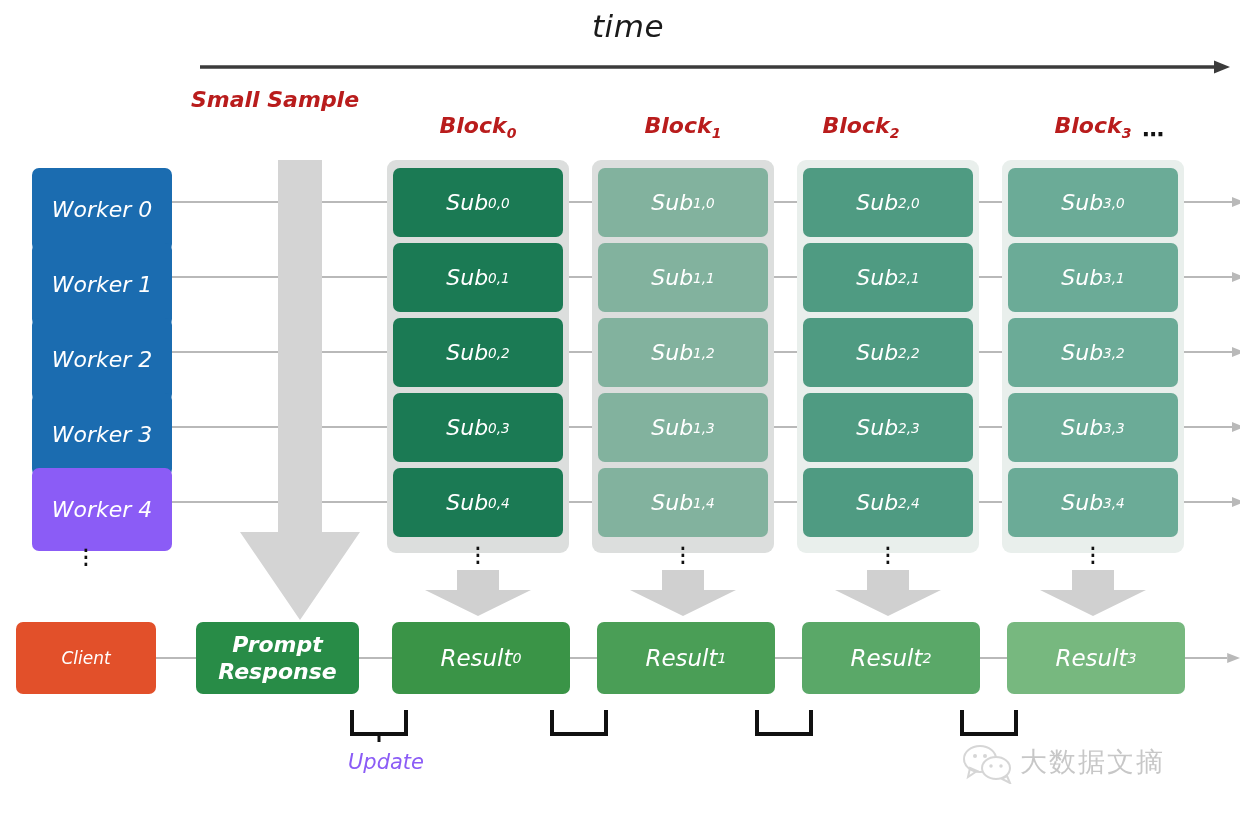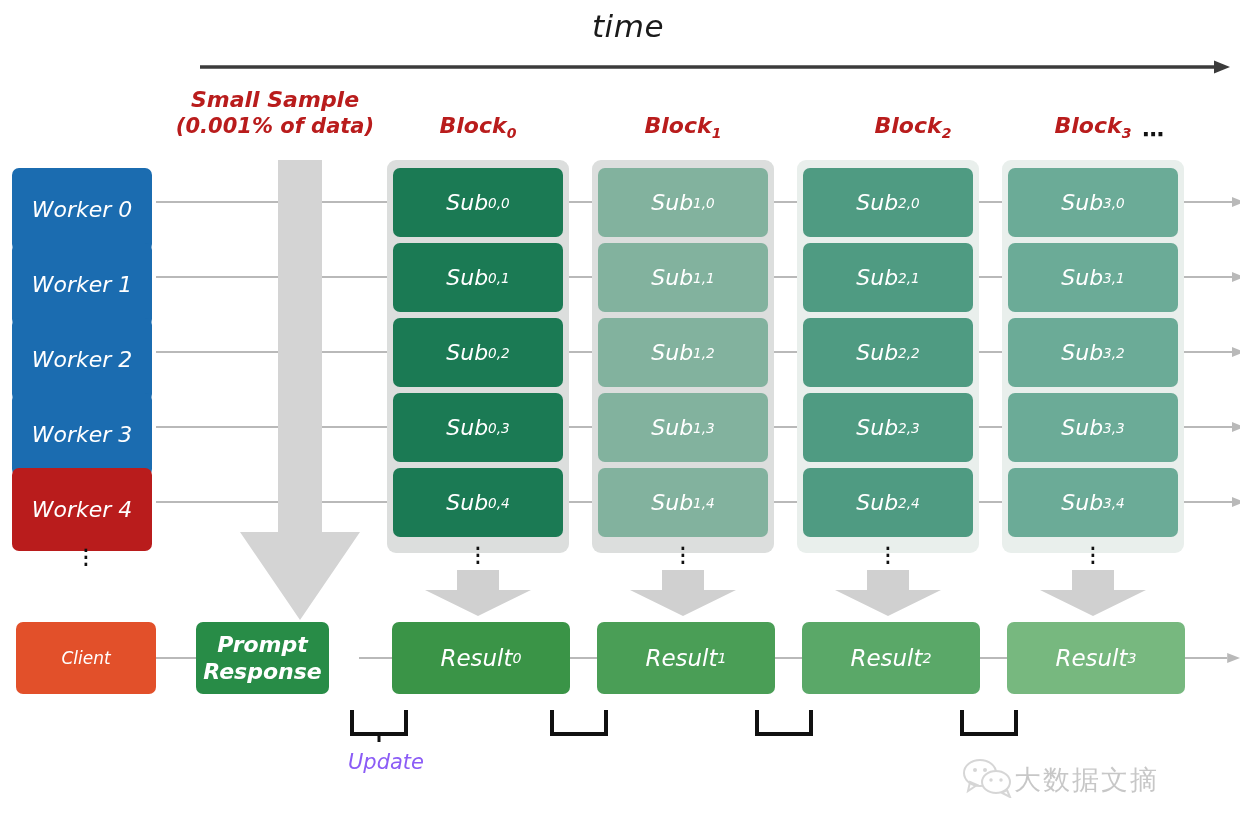--- a/index.html
+++ b/index.html
@@ -28,28 +28,28 @@
   #sample-title .l2{font-size:21px;}
 
   
   .box{
     border-radius:7px;display:flex;align-items:center;justify-content:center;
     color:#ffffff;font-style:italic;text-align:center;box-sizing:border-box;
   }
   .box .sub{font-size:.62em;vertical-align:sub;font-style:italic;}
 
   .worker-box{
-    left:12px;width:140px;height:83px;background:#1b6cb0;
+    left:32px;width:140px;height:83px;background:#1b6cb0;
     font-size:22px;
   }
   .client-box{
     left:16px;top:622px;width:140px;height:72px;background:#e2502a;font-size:17px;
   }
   .prompt-box{
-    left:196px;top:622px;width:133px;height:72px;background:#288c47;
+    left:196px;top:622px;width:163px;height:72px;background:#288c47;
     font-size:22px;line-height:27px;flex-direction:column;font-weight:bold;
   }
 
   
   .block-col{top:160px;width:182px;height:393px;border-radius:9px;background:#dcdedd;}
   .block-col.pale{background:#e9efec;}
   .sub-box{
     position:absolute;left:6px;width:170px;height:69px;font-size:22px;
   }
 
@@ -70,21 +70,21 @@
   #big-arrow{left:240px;top:160px;width:120px;height:460px;}
   .small-arrow{top:570px;width:106px;height:46px;}
   #latency-label{
     left:306px;top:748px;width:160px;text-align:center;
     font-size:21px;font-style:italic;color:#8b5cf6;line-height:28px;
   }
 
   
   #watermark{
     left:962px;top:744px;width:250px;height:54px;
-    display:flex;align-items:flex-end;gap:0;opacity:.55;
+    display:flex;align-items:flex-start;gap:6px;opacity:.55;
   }
   #watermark .wm-text{
     font-size:27px;color:#9a9a9a;letter-spacing:2px;
     font-family:"DejaVu Sans","Liberation Sans",sans-serif;
   }
   .ellipsis-h{
     font-size:22px;color:#111;font-weight:bold;letter-spacing:2px;
   }
 </style>
 </head>
@@ -92,30 +92,29 @@
 
 <div class="abs col-title" id="time-label" style="font-weight:normal;">time</div>
 
 <svg class="abs" id="time-arrow" viewBox="0 0 1030 14" preserveAspectRatio="none">
   <line x1="0" y1="7" x2="1014" y2="7" stroke="#3b3b3b" stroke-width="3.5"></line>
   <polygon points="1014,0.5 1030,7 1014,13.5" fill="#3b3b3b"></polygon>
 </svg>
 
 <div class="abs col-title" id="sample-title">
   <div>Small Sample</div>
-  <div class="l2">(0.001% of data)</div>
 </div>
 
 <div class="abs col-title" style="left:387px;top:113px;width:182px;">
   <span>Block</span><span class="sub">0</span>
 </div>
 <div class="abs col-title" style="left:592px;top:113px;width:182px;">
   <span>Block</span><span class="sub">1</span>
 </div>
-<div class="abs col-title" style="left:822px;top:113px;width:182px;">
+<div class="abs col-title" style="left:770px;top:113px;width:182px;">
   <span>Block</span><span class="sub">2</span>
 </div>
 <div class="abs col-title" style="left:1002px;top:113px;width:182px;">
   <span>Block</span><span class="sub">3</span>
 </div>
 <div class="abs ellipsis-h" style="left:1142px;top:122px;">⋯</div>
 
 <div id="connectors">
     <div class="abs hline" style="left: 156px; top: 201px; width: 231px;"></div>
     <div class="abs hline" style="left: 569px; top: 201px; width: 23px;"></div>
@@ -174,21 +173,21 @@
     </div>
     <div class="abs box worker-box" style="top: 243px; background: rgb(27, 108, 176);">
       <span>Worker 1</span>
     </div>
     <div class="abs box worker-box" style="top: 318px; background: rgb(27, 108, 176);">
       <span>Worker 2</span>
     </div>
     <div class="abs box worker-box" style="top: 393px; background: rgb(27, 108, 176);">
       <span>Worker 3</span>
     </div>
-    <div class="abs box worker-box" style="top: 468px; background: #b91c1c;">
+    <div class="abs box worker-box" style="top: 468px; background: #8b5cf6;">
       <span>Worker 4</span>
     </div>
   </div>
 <div class="abs vdots" style="left:16px;top:548px;width:140px;">
   <span>·</span>
   <span>·</span>
   <span>·</span>
 </div>
 
 <div id="blocks-layer">

